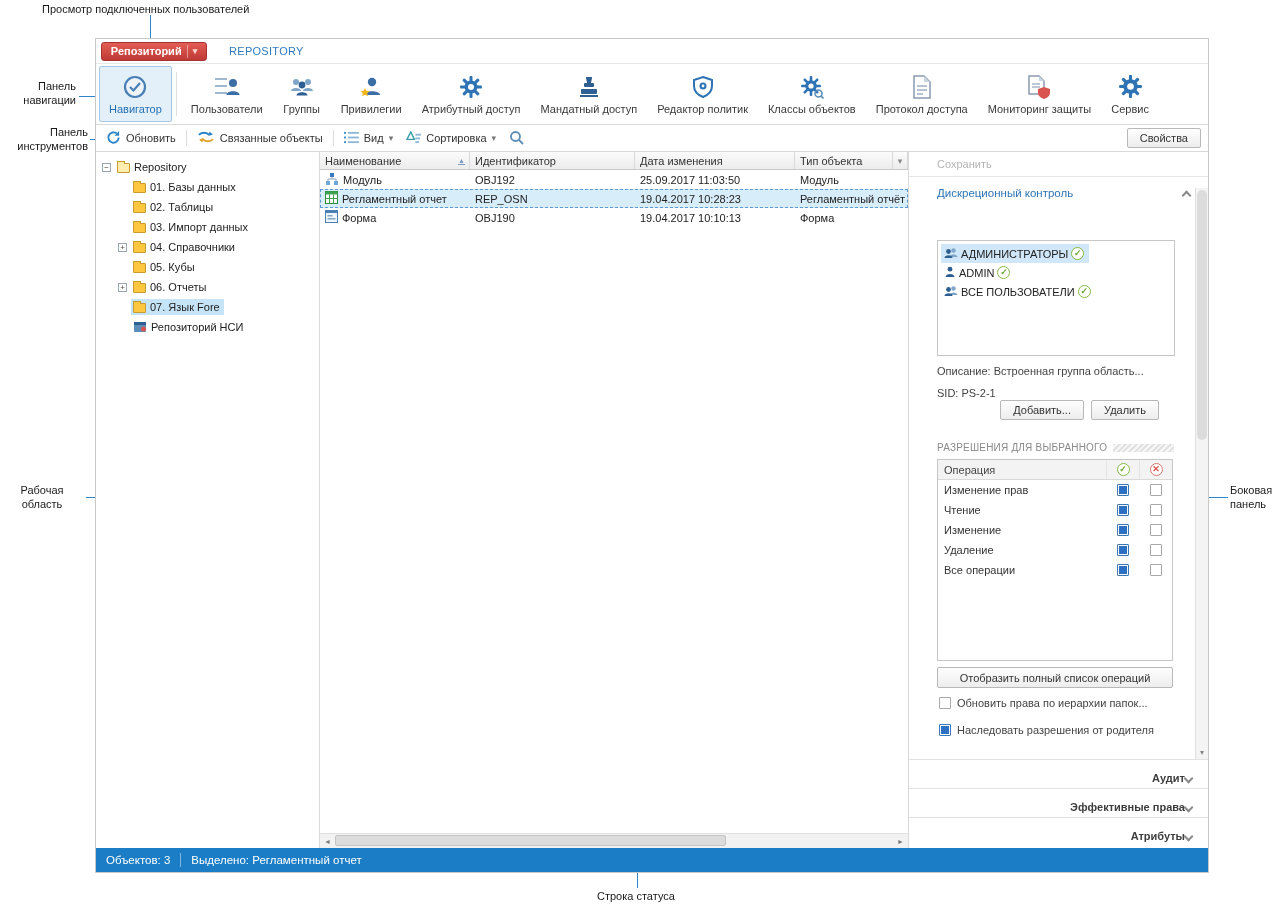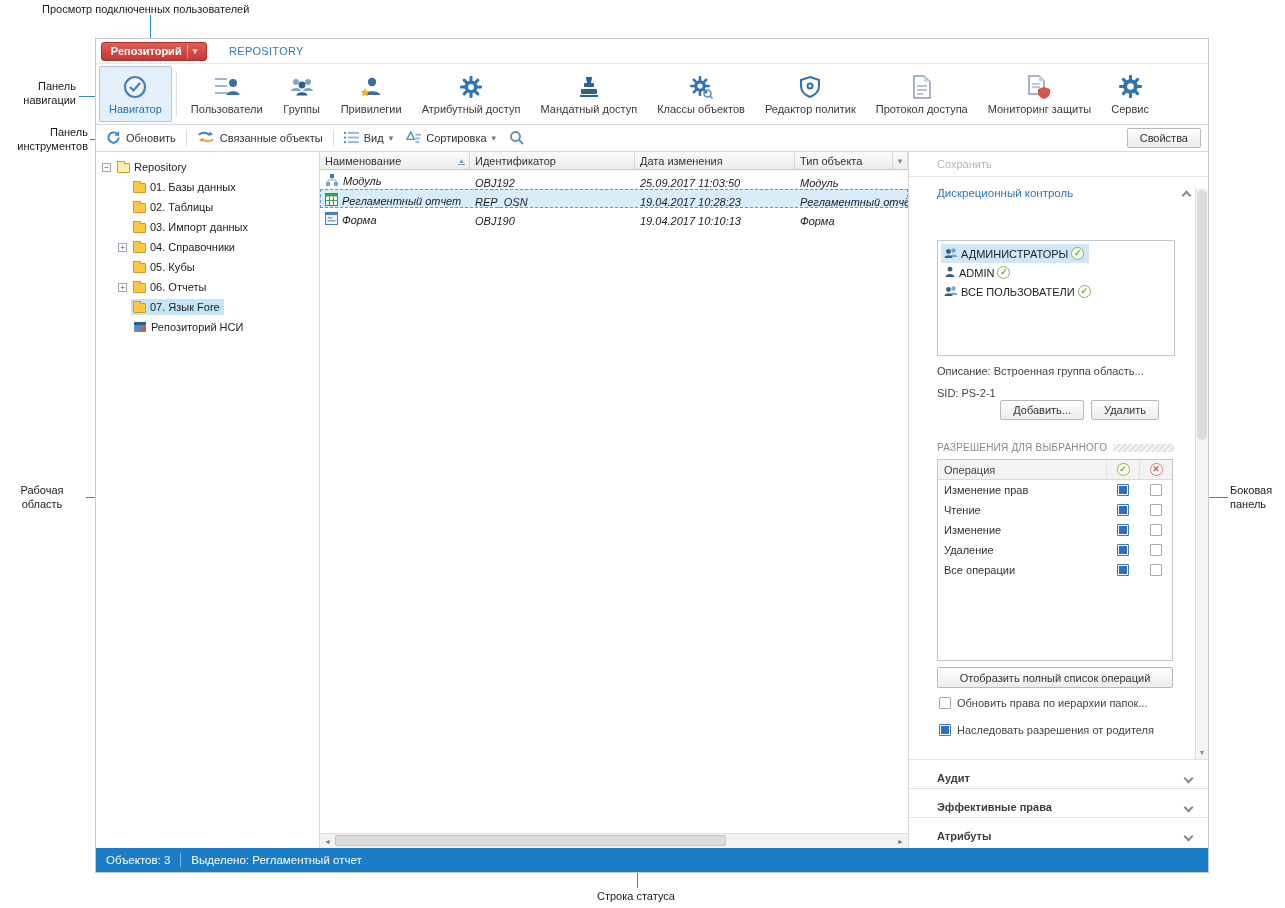--- a/index.html
+++ b/index.html
@@ -52,21 +52,21 @@
   .folder.root { background: #ffedb0; }
   .folder.root::before { background: #ffedb0; }
 
   
   .listarea { flex: 1; min-width: 0; position: relative; display: flex; flex-direction: column; }
   .lheader { height: 18px; display: flex; background: linear-gradient(#fbfbfb, #ececec); border-bottom: 1px solid #c9c9c9; color: #333; }
   .hcell { display: flex; align-items: center; padding-left: 5px; border-right: 1px solid #d9d9d9; gap: 4px; }
   .hc1 { width: 150px; } .hc2 { width: 165px; } .hc3 { width: 160px; } .hc4 { flex: 1; } .hc5 { width: 15px; justify-content: center; padding-left: 0; }
   .sortmark { margin-left: auto; margin-right: 4px; font-size: 7px; color: #7a9cbf; border-bottom: 1px solid #7a9cbf; line-height: 7px; }
   .filtermark { font-size: 9px; color: #888; }
-  .lrow { height: 19px; display: flex; align-items: flex-end; font-style: italic; }
+  .lrow { height: 19px; display: flex; align-items: center; }
   .lrow.sel { background: #d8edfa; outline: 1px dashed #5b9bd5; outline-offset: -1px; }
   .lcell { display: flex; align-items: center; gap: 4px; padding-left: 5px; overflow: hidden; white-space: nowrap; }
   .lc1 { width: 150px; } .lc2 { width: 165px; } .lc3 { width: 160px; } .lc4 { flex: 1; }
   .hscroll { position: absolute; left: 0; right: 0; bottom: 0; height: 15px; background: #f2f2f2; border-top: 1px solid #e0e0e0; display: flex; align-items: center; }
   .harrow { width: 15px; height: 14px; font-size: 7px; color: #777; display: flex; align-items: center; justify-content: center; }
   .htrack { flex: 1; position: relative; height: 14px; }
   .hthumb { position: absolute; left: 0; top: 1px; height: 11px; width: 70%; background: #dcdcdc; border: 1px solid #c4c4c4; border-radius: 2px; }
 
   
   .side { width: 300px; border-left: 1px solid #d9d9d9; position: relative; overflow: hidden; }
@@ -91,21 +91,21 @@
   .phead .plabel { flex: 1; padding-left: 6px; }
   .pcol { width: 33px; display: flex; justify-content: center; border-left: 1px solid #e4e4e4; align-self: stretch; align-items: center; }
   .prow { height: 20px; display: flex; align-items: center; color: #333; }
   .prow .plabel { flex: 1; padding-left: 6px; }
   .prow .pcol { border-left: none; }
   .cb { width: 12px; height: 12px; border: 1px solid #a9a9a9; background: #fff; border-radius: 1px; position: relative; flex: none; }
   .cb.on { border-color: #3a76b8; }
   .cb.on::after { content: ""; position: absolute; inset: 1px; background: #2d6fc0; }
   .fullbtn { position: absolute; left: 28px; top: 515px; width: 236px; height: 21px; border: 1px solid #b8b8b8; background: linear-gradient(#fefefe, #ededed); border-radius: 2px; color: #333; display: flex; align-items: center; justify-content: center; }
   .cbrow { position: absolute; left: 30px; display: flex; align-items: center; gap: 6px; color: #444; white-space: nowrap; }
-  .section { position: absolute; left: 0; right: 0; height: 29px; border-top: 1px solid #e2e2e2; display: flex; align-items: center; justify-content: space-between; padding: 8px 16px 0 28px; }
+  .section { position: absolute; left: 0; right: 0; height: 29px; border-top: 1px solid #e2e2e2; display: flex; align-items: center; justify-content: flex-end; padding: 8px 16px 0 28px; }
   .section .slabel { font-weight: bold; color: #3d3d3d; }
   .vscroll { position: absolute; right: 0; top: 36px; width: 13px; height: 571px; background: #f4f4f4; border-left: 1px solid #e0e0e0; }
   .vthumb { position: absolute; left: 1px; top: 2px; width: 10px; height: 250px; background: #dcdcdc; border-radius: 5px; }
   .varrow { position: absolute; left: 0; bottom: 0; width: 12px; height: 13px; font-size: 8px; color: #888; display: flex; align-items: center; justify-content: center; }
 
   
   .statusbar { height: 24px; background: #1a7dc5; color: #fff; display: flex; align-items: center; padding-left: 10px; font-size: 11.5px; gap: 10px; }
   .stdiv { width: 1px; height: 14px; background: rgba(255,255,255,.45); }
 </style>
 </head>
@@ -228,43 +228,43 @@
               <rect x="7" y="8" width="10" height="4" rx="1"></rect>
               <rect x="4" y="14" width="16" height="5" rx="1"></rect>
               <rect x="3" y="20" width="18" height="2"></rect>
             </svg>
         </div>
         <span>Мандатный доступ</span>
       </div>
       <div class="ritem">
         <div class="ricon">
           <svg width="24" height="24" viewBox="0 0 24 24">
+              <path d="M12 2l9 3v6c0 6-4 9-9 11C7 20 3 17 3 11V5z" fill="none" stroke="#2e74b5" stroke-width="2"></path>
+              <circle cx="12" cy="11" r="3.5" fill="#2e74b5"></circle>
+              <circle cx="12" cy="11" r="1.4" fill="#fff"></circle>
+            </svg>
+        </div>
+        <span>Редактор политик</span>
+      </div>
+      <div class="ritem">
+        <div class="ricon">
+          <svg width="24" height="24" viewBox="0 0 24 24">
               <g fill="#2e74b5">
                 <rect x="9.7" y="1" width="2.6" height="20" rx="1"></rect>
                 <rect x="1" y="9.7" width="20" height="2.6" rx="1"></rect>
                 <rect x="9.7" y="1" width="2.6" height="20" rx="1" transform="rotate(45 11 11)"></rect>
                 <rect x="9.7" y="1" width="2.6" height="20" rx="1" transform="rotate(-45 11 11)"></rect>
                 <circle cx="11" cy="11" r="5.8"></circle>
               </g>
               <circle cx="11" cy="11" r="2.6" fill="#fff"></circle>
               <circle cx="18.5" cy="18.5" r="3.5" fill="none" stroke="#5b8db8" stroke-width="1.6"></circle>
               <line x1="21" y1="21" x2="23.5" y2="23.5" stroke="#5b8db8" stroke-width="1.6"></line>
             </svg>
         </div>
         <span>Классы объектов</span>
-      </div>
-      <div class="ritem">
-        <div class="ricon">
-          <svg width="24" height="24" viewBox="0 0 24 24">
-              <path d="M12 2l9 3v6c0 6-4 9-9 11C7 20 3 17 3 11V5z" fill="none" stroke="#2e74b5" stroke-width="2"></path>
-              <circle cx="12" cy="11" r="3.5" fill="#2e74b5"></circle>
-              <circle cx="12" cy="11" r="1.4" fill="#fff"></circle>
-            </svg>
-        </div>
-        <span>Редактор политик</span>
       </div>
       <div class="ritem">
         <div class="ricon">
           <svg width="22" height="24" viewBox="0 0 22 24">
               <path d="M3 1h10l6 6v16H3z" fill="#fff" stroke="#8a9bb0" stroke-width="1.5"></path>
               <path d="M13 1l6 6h-6z" fill="#c9d6e4"></path>
               <g stroke="#9fb0c4" stroke-width="1.5">
                 <line x1="6" y1="11" x2="16" y2="11"></line>
                 <line x1="6" y1="15" x2="16" y2="15"></line>
                 <line x1="6" y1="19" x2="12" y2="19"></line>

